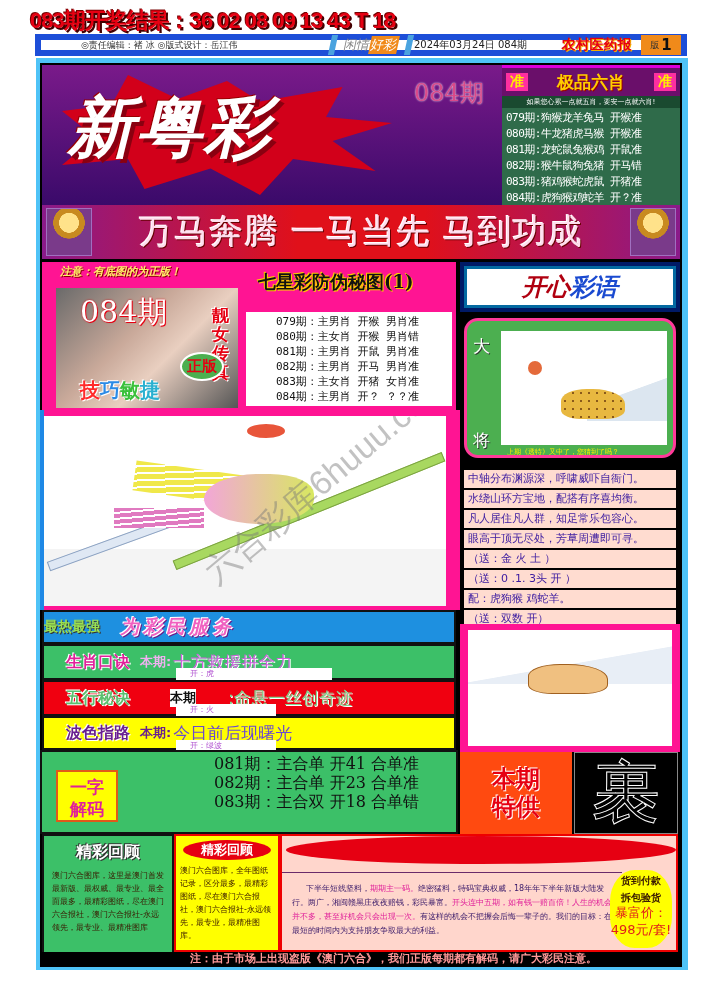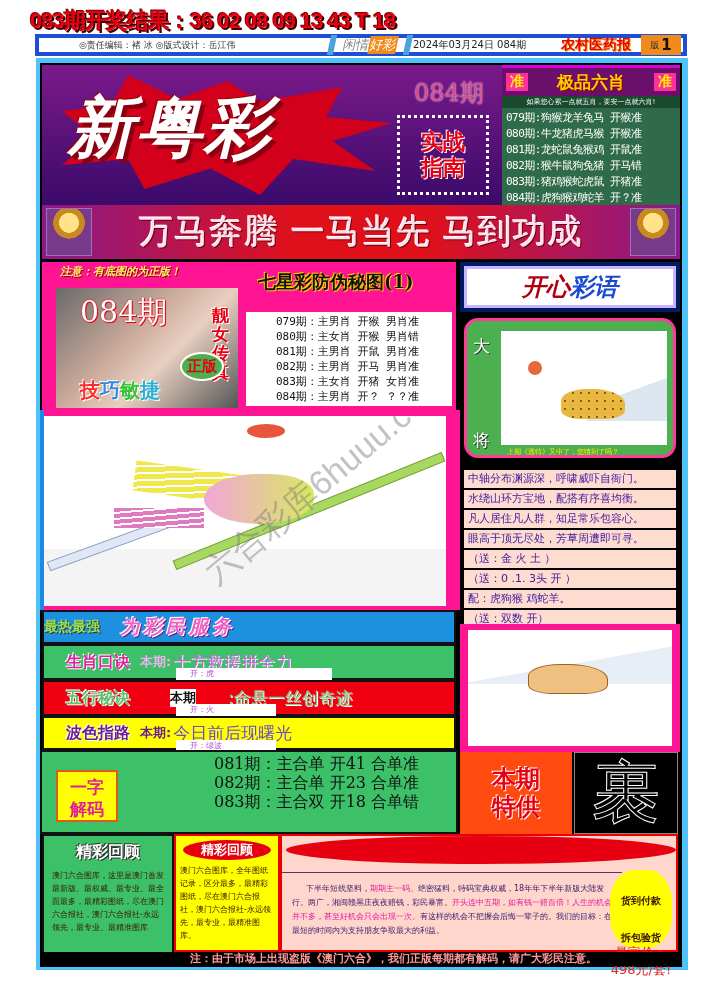--- a/index.html
+++ b/index.html
@@ -1,19 +1,19 @@
 <!DOCTYPE html>
 <html><head>
 <meta charset="utf-8">
 <style>
 *{box-sizing:border-box;margin:0;padding:0;}
 body{width:722px;height:1008px;background:#fff;font-family:"DejaVu Sans","Liberation Sans",sans-serif;position:relative;overflow:hidden;}
 .abs{position:absolute;}
 #result{left:30px;top:6px;font-size:22px;font-weight:bold;color:#e60012;letter-spacing:-1px;text-shadow:2px 2px 0 #400,-1px -1px 0 #700;font-family:"Liberation Sans",sans-serif;}
-#masthead{left:35px;top:34px;width:652px;height:22px;border:4px solid #1d4ed8;background:#fff;font-size:9px;display:flex;align-items:center;}
+#masthead{left:35px;top:34px;width:652px;height:22px;border:6px solid #1d4ed8;background:#fff;font-size:9px;display:flex;align-items:center;}
 #masthead .editors{padding-left:40px;color:#333;width:290px;}
 #masthead .leisure{width:82px;height:20px;border-left:6px solid #4aa3df;border-right:6px solid #4aa3df;transform:skewX(-12deg);display:flex;align-items:center;justify-content:center;font-size:13px;color:#888;font-family:"DejaVu Serif",serif;}
 #masthead .leisure b{background:#f08a1a;color:#fff;font-weight:normal;padding:0 1px;}
 #masthead .date{padding-left:2px;font-size:10px;color:#222;width:150px;}
 #masthead .paper{color:#e60012;font-weight:bold;font-size:14px;text-shadow:1px 1px 0 #f3b000;width:80px;}
 #masthead .page{background:#f08a1a;height:20px;width:40px;display:flex;align-items:center;justify-content:center;font-size:9px;color:#333;}
 #masthead .page b{font-size:15px;color:#111;margin-left:2px;}
 #frame{left:36px;top:58px;width:652px;height:912px;border:3px solid #4fc3f7;background:#4fc3f7;}
 #inner{left:40px;top:63px;width:642px;height:904px;background:#000;}
 #banner{left:42px;top:65px;width:460px;height:140px;background:linear-gradient(180deg,#7a1a8a,#3a0a6a);overflow:hidden;}
@@ -38,21 +38,21 @@
 #pinkbox .photo .fax{position:absolute;right:4px;top:18px;width:22px;font-size:17px;font-weight:bold;color:#e60012;line-height:19px;text-shadow:1px 1px 0 #fff,-1px -1px 0 #fff;}
 #pinkbox .photo .skill{position:absolute;left:24px;bottom:4px;font-size:20px;font-weight:900;color:#ff2a2a;text-shadow:1px 1px 0 #fff,-1px -1px 0 #fff;}
 #pinkbox .photo .skill span:nth-child(2){color:#2a8ae6;}
 #pinkbox .photo .skill span:nth-child(3){color:#3ac03a;}
 #pinkbox .photo .skill span:nth-child(4){color:#2ab0d0;}
 #pinkbox .photo .zb{position:absolute;left:124px;top:64px;background:#4caf50;border-radius:50%;padding:3px 5px;font-size:15px;color:#e60012;font-weight:bold;border:2px solid #fff;}
 #pinkbox .seven{position:absolute;left:216px;top:8px;font-size:18px;font-weight:bold;color:#111;text-shadow:1px 1px 0 #ffcc00,-1px -1px 0 #ffcc00;font-family:"DejaVu Serif",serif;}
 #pinkbox .table{position:absolute;left:204px;top:50px;width:206px;height:94px;background:#fff;padding:2px 0 0 30px;}
 #pinkbox .table .r{font-size:11px;line-height:15px;color:#111;white-space:nowrap;font-family:"DejaVu Sans Mono",monospace;}
 #happy{left:460px;top:262px;width:220px;height:50px;background:#001a66;padding:4px;}
-#happy .in{width:100%;height:100%;background:#fff;border:3px solid #c4b5fd;display:flex;align-items:center;justify-content:center;font-size:24px;font-weight:900;font-style:italic;}
+#happy .in{width:100%;height:100%;background:#fff;border:3px solid #0369a1;display:flex;align-items:center;justify-content:center;font-size:24px;font-weight:900;font-style:italic;}
 #happy .red{color:#b00010;}
 #happy .blue{color:#1a4ad0;}
 #riddle{left:460px;top:314px;width:220px;height:146px;background:#000;}
 #riddle .card{position:absolute;left:4px;top:4px;width:212px;height:140px;background:#4caf50;border:3px solid #ff3a9a;border-radius:14px;}
 #riddle .c1,#riddle .c2{position:absolute;left:6px;font-size:17px;color:#fff;text-shadow:1px 1px 0 #333;}
 #riddle .c1{top:14px;}
 #riddle .c2{top:108px;}
 #riddle .img{position:absolute;left:34px;top:10px;width:166px;height:114px;background:#fff;}
 #riddle .sun{position:absolute;left:27px;top:30px;width:14px;height:14px;border-radius:50%;background:#e46a3a;}
 #riddle .mount{position:absolute;right:0;top:40px;width:80px;height:50px;background:linear-gradient(160deg,transparent 45%,#dce6f0 46%);}
@@ -102,21 +102,21 @@
 #review1 .p{padding:6px 8px;font-size:8px;line-height:13px;color:#3a1a00;}
 #review2{left:174px;top:834px;width:106px;height:118px;background:#ffff00;border:2px solid #e00;}
 #review2 .h{margin:4px auto 0;width:88px;height:20px;border-radius:50%;background:#e60012;text-align:center;color:#fff;font-weight:900;font-size:13px;line-height:20px;}
 #review2 .p{padding:4px 4px;font-size:8px;line-height:13px;color:#3a1a00;}
 #adv{left:280px;top:834px;width:398px;height:118px;background:#ffd6cc;border:2px solid #e00;}
 #adv .ell{position:absolute;left:4px;top:0;width:390px;height:28px;border-radius:50%;background:#e60012;}
 #adv .line{position:absolute;left:0;top:36px;width:340px;height:1px;background:#6a2a6a;}
 #adv .p{position:absolute;left:10px;top:46px;width:326px;font-size:8px;line-height:14px;color:#3a1a6a;text-indent:14px;}
 #adv .p .hl{color:#e0209a;}
 #adv .cod{position:absolute;right:4px;top:34px;width:62px;height:78px;background:#ffff00;border-radius:40%;text-align:center;}
-#adv .cod .a{font-size:10px;font-weight:900;color:#3a1a00;line-height:13px;padding-top:4px;margin-top:20px;}
+#adv .cod .a{font-size:10px;font-weight:900;color:#3a1a00;line-height:13px;padding-top:4px;}
 #adv .cod .b{font-size:13px;color:#e0201a;line-height:17px;}
 #footnote{left:42px;top:952px;width:638px;height:14px;background:#000;}
 #footnote .t{position:absolute;left:148px;top:-1px;font-size:11px;font-weight:bold;color:#ff9a9a;white-space:nowrap;}
 </style>
 </head>
 <body>
 
 <div id="result" class="abs">083期开奖结果：36 02 08 09 13 43 T 18</div>
 
 <div id="masthead" class="abs">
@@ -133,24 +133,20 @@
     </div>
 </div>
 
 <div id="frame" class="abs"></div>
 <div id="inner" class="abs"></div>
 
 <div id="banner" class="abs">
   <div class="burst"></div>
   <div class="title">新粤彩</div>
   <div class="issue">084期</div>
-  <div class="guide">
-    <span>实战</span>
-    <span>指南</span>
-  </div>
 </div>
 
 <div id="six" class="abs">
   <div class="hdr">
     <span class="zhun">准</span>
     <span class="ttl">极品六肖</span>
     <span class="zhun">准</span>
   </div>
   <div class="sub">如果您心累一点就五肖，要安一点就六肖!</div>
   <div class="rows">

